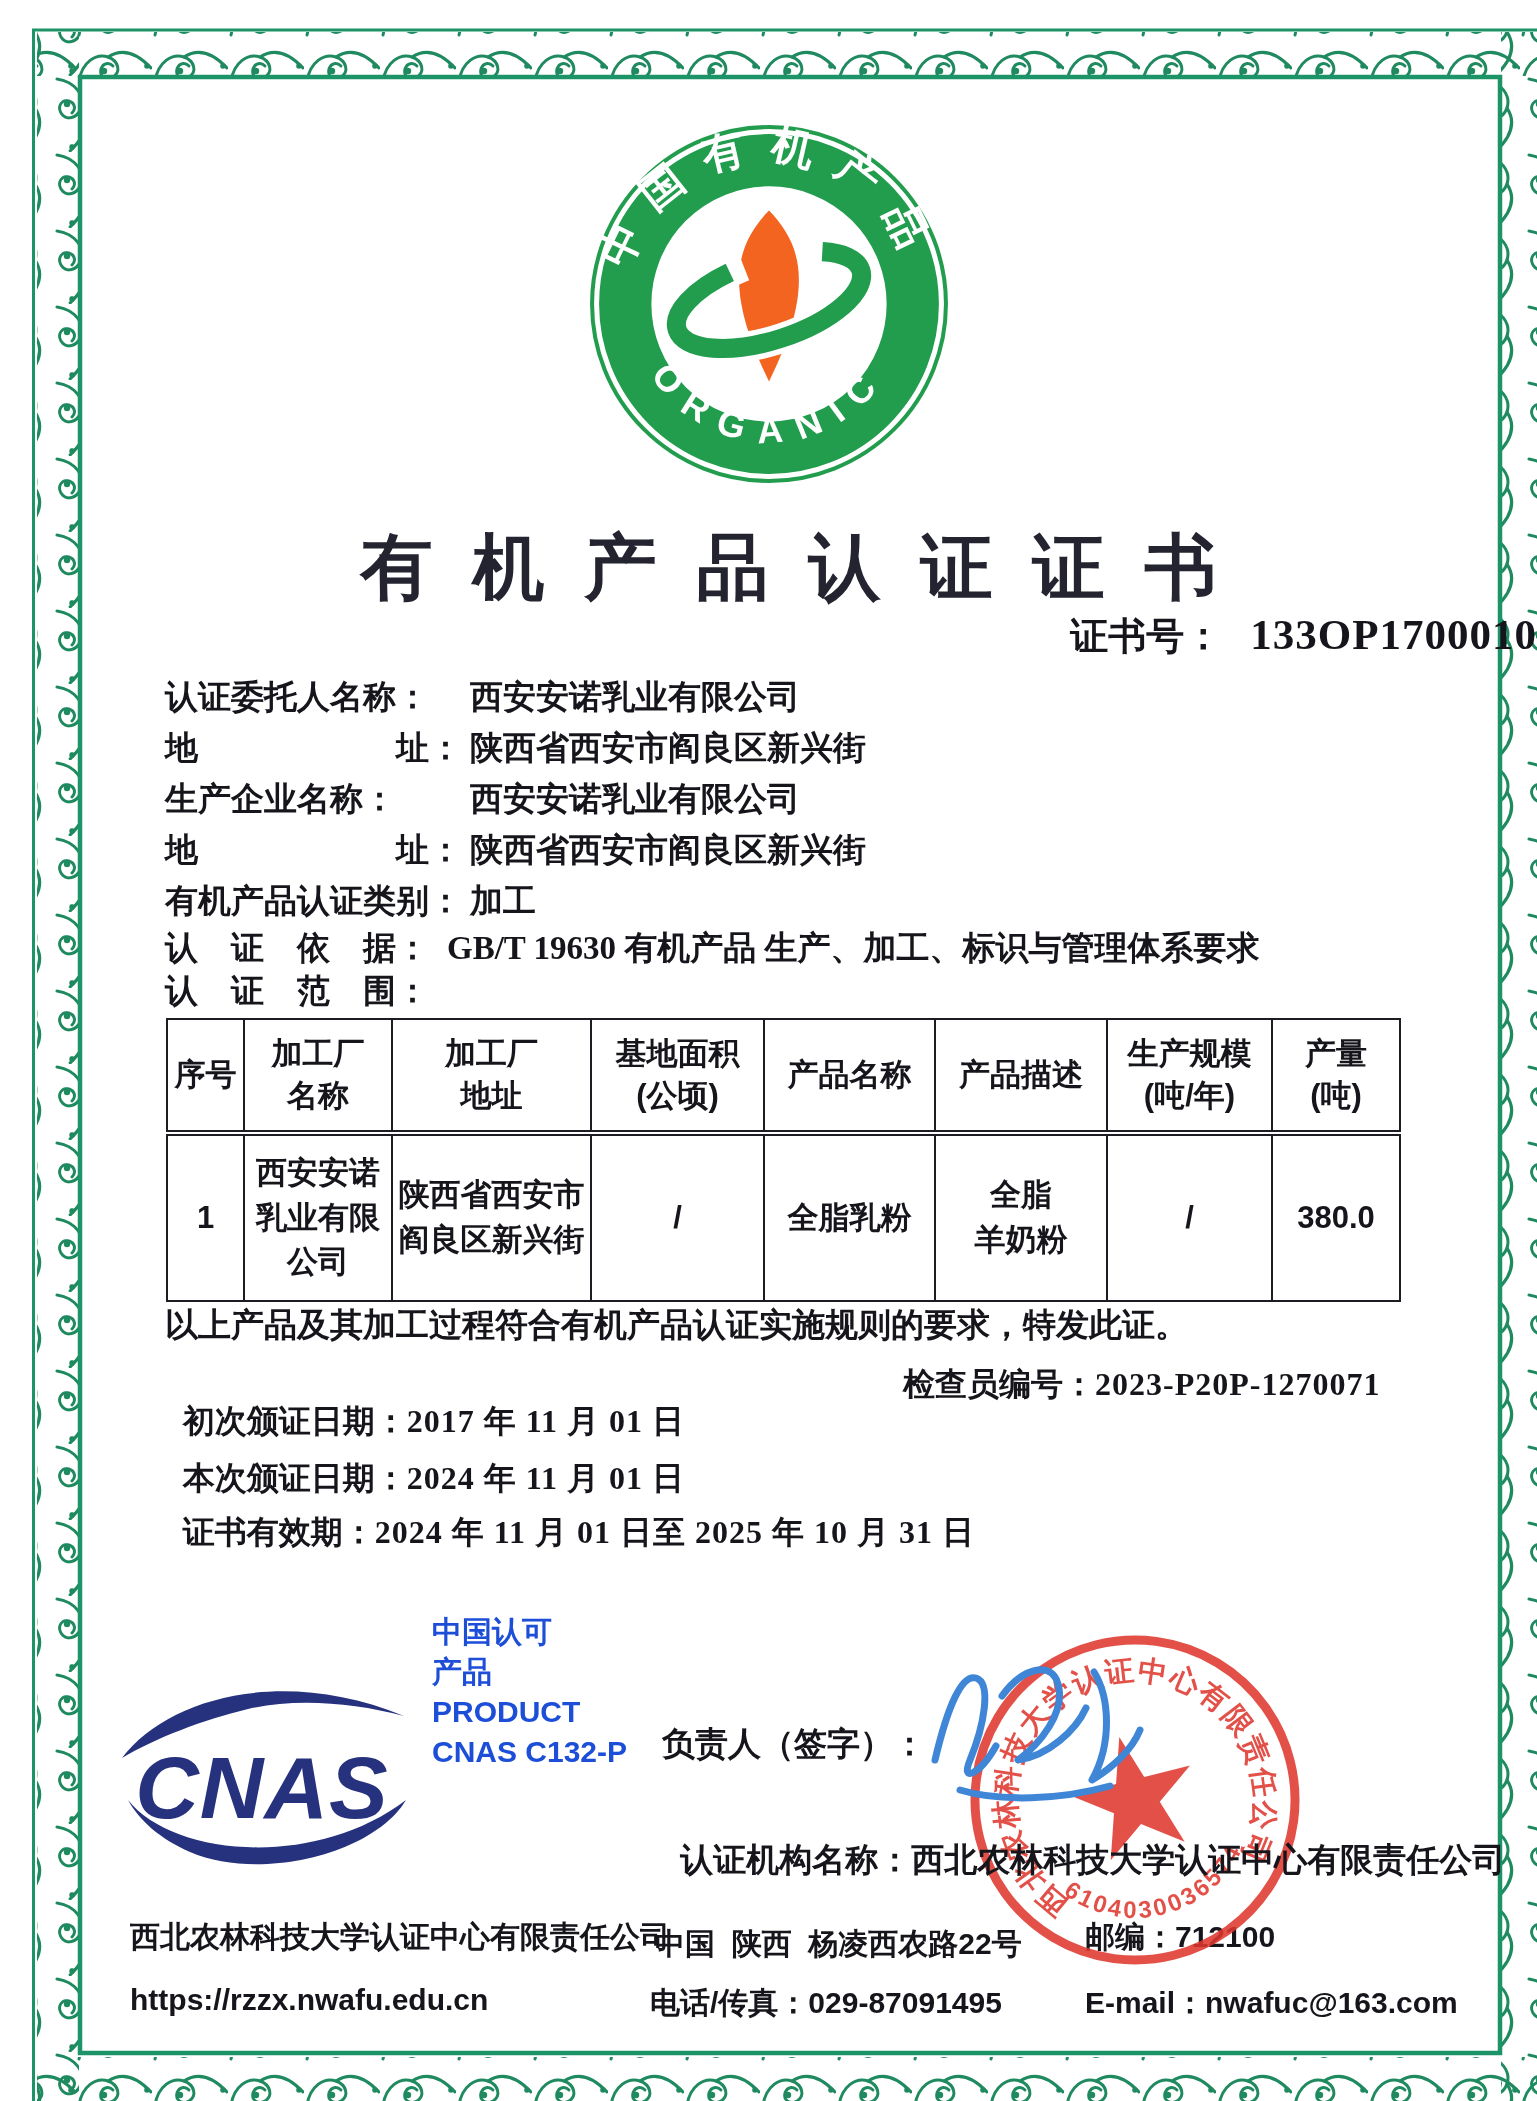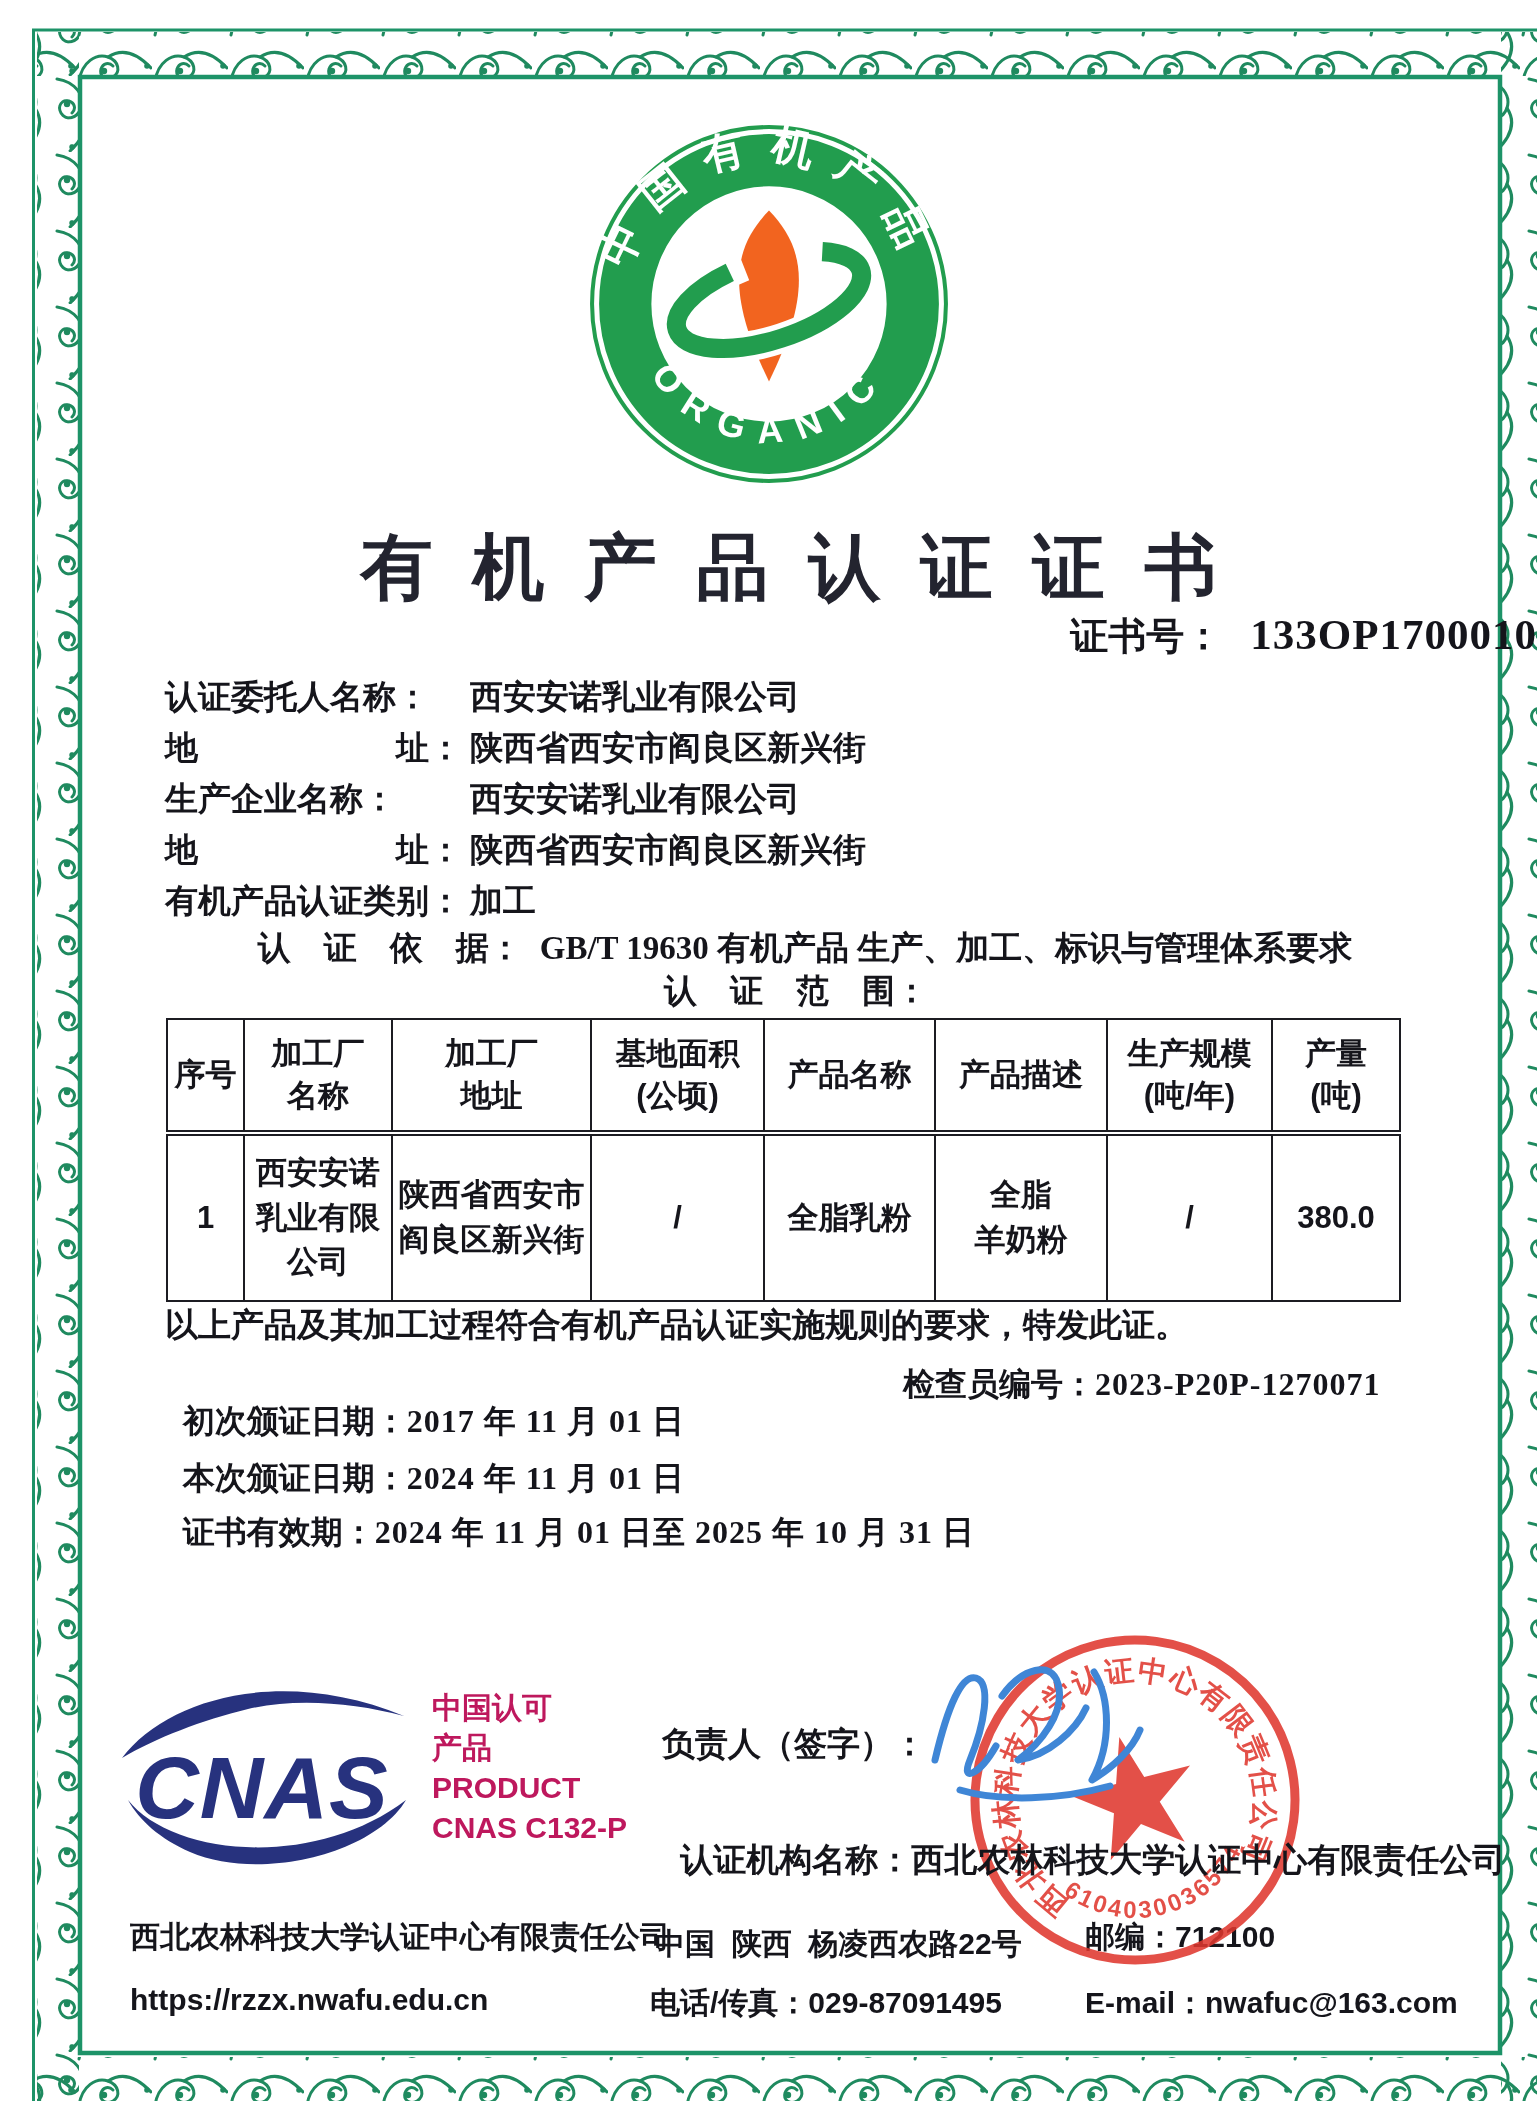--- a/index.html
+++ b/index.html
@@ -15,42 +15,42 @@
   #organic-logo{position:absolute;left:583px;top:118px;width:372px;height:372px;}
   
   .title-row{position:absolute;left:0;top:520px;width:1537px;display:flex;justify-content:center;padding-left:20px;}
   .title-row span{font-size:72px;font-weight:bold;letter-spacing:40px;margin-right:-40px;color:#23242f;}
   .certno-row{position:absolute;left:0;top:610px;width:1537px;display:flex;justify-content:flex-end;align-items:baseline;gap:28px;}
   .certno-label{font-size:38px;font-weight:bold;}
   .certno-value{font-size:43px;font-weight:bold;font-family:"Liberation Serif",serif;letter-spacing:1px;}
   
   .fields{position:absolute;left:165px;top:672px;width:1280px;}
   .frow{display:flex;align-items:center;height:51px;}
-  .frow.tight{height:43px;justify-content:center;}
+  .frow.tight{height:43px;}
   .flabel{font-size:33px;font-weight:bold;white-space:pre;width:305px;flex:0 0 auto;}
   .flabel.autow{width:auto;margin-right:18px;}
   .fvalue{font-size:33px;font-weight:bold;white-space:pre;}
   .fvalue.gbt{font-family:"Liberation Serif",serif;font-size:33px;}
   
   table.products{position:absolute;left:166px;top:1018px;width:1233px;border-collapse:collapse;table-layout:fixed;}
   table.products th,table.products td{
     border:2px solid #1c1c22;text-align:center;vertical-align:middle;
     font-weight:bold;white-space:pre-line;padding:2px;
   }
   table.products th{height:106px;font-size:31px;border-bottom:6px double #1c1c22;}
   table.products td{height:160px;font-size:31px;line-height:1.45;}
   
   .statement{position:absolute;left:165px;top:1303px;font-size:33px;font-weight:bold;}
   .dline{position:absolute;left:165px;font-size:32px;font-weight:bold;white-space:pre;}
   .dlabel{font-weight:bold;}
   .dval{font-family:"Liberation Serif",serif;font-weight:bold;letter-spacing:1px;}
   .inspector{position:absolute;left:738px;top:0;white-space:pre;}
   
   #cnas-logo{position:absolute;left:112px;top:1678px;width:300px;height:212px;}
-  .cnas-caption{position:absolute;left:432px;top:1688px;font-size:30px;font-weight:bold;color:#be185d;line-height:40px;white-space:pre-line;}
+  .cnas-caption{position:absolute;left:432px;top:1612px;font-size:30px;font-weight:bold;color:#1d4ed8;line-height:40px;white-space:pre-line;}
   .signer{position:absolute;left:662px;top:1722px;font-size:33px;font-weight:bold;}
   .agency{position:absolute;left:662px;top:1800px;font-size:33px;font-weight:bold;white-space:pre;}
   #stamp-svg{position:absolute;left:955px;top:1620px;width:360px;height:360px;opacity:0.87;}
   #signature-svg{position:absolute;left:900px;top:1630px;width:280px;height:190px;}
   
   .footer-item{position:absolute;font-size:30px;font-weight:bold;white-space:pre;}
   .f-r1{top:1917px;}
   .f-r2{top:1983px;}
 </style>
 </head>

